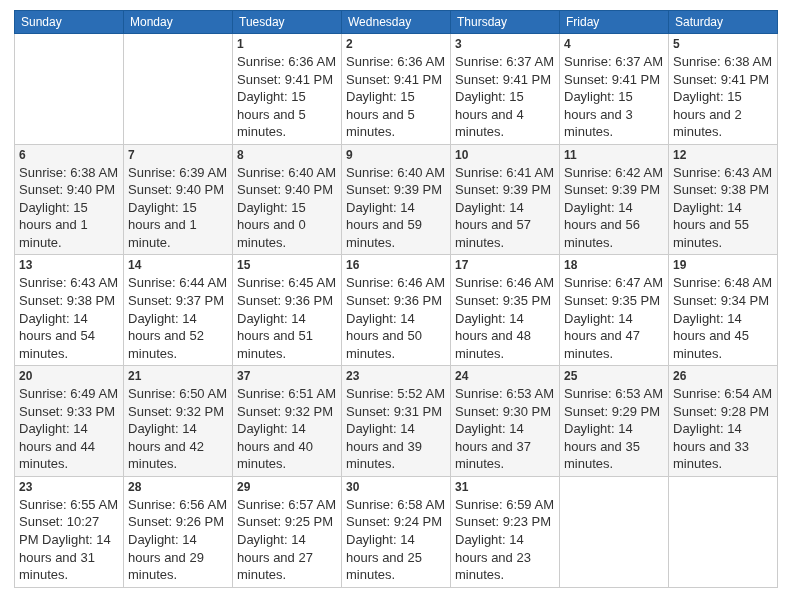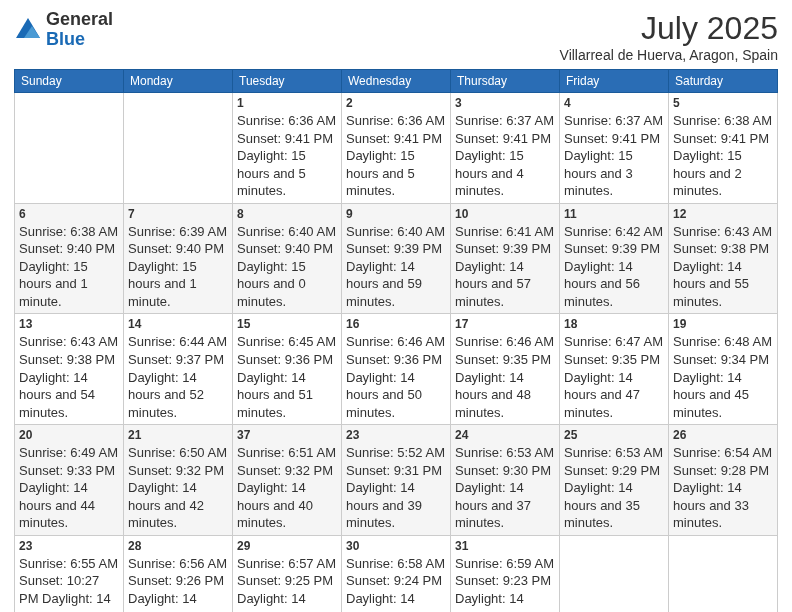--- a/index.html
+++ b/index.html
@@ -89,36 +89,20 @@
       line-height: 1.35;
     }
     .empty-cell {
       background: #fff !important;
     }
   </style>
 </head>
 <body>
 
 <div class="page">
-  <div class="header">
-    <div class="logo">
-      <svg class="logo-icon" viewBox="0 0 28 28">
-        <polygon points="14,2 26,22 2,22" fill="#1a6ab5"></polygon>
-        <polygon points="18,10 26,22 10,22" fill="#4a9ad4"></polygon>
-      </svg>
-      <div class="logo-text">
-        <span class="logo-general">General</span><br>
-        <span class="logo-blue">Blue</span>
-      </div>
-    </div>
-    <div class="title-block">
-      <div class="main-title">July 2025</div>
-      <div class="subtitle">Villarreal de Huerva, Aragon, Spain</div>
-    </div>
-  </div>
 
   <table class="calendar">
     <thead>
       <tr>
       <th>Sunday</th>
           <th>Monday</th>
           <th>Tuesday</th>
           <th>Wednesday</th>
           <th>Thursday</th>
           <th>Friday</th>

